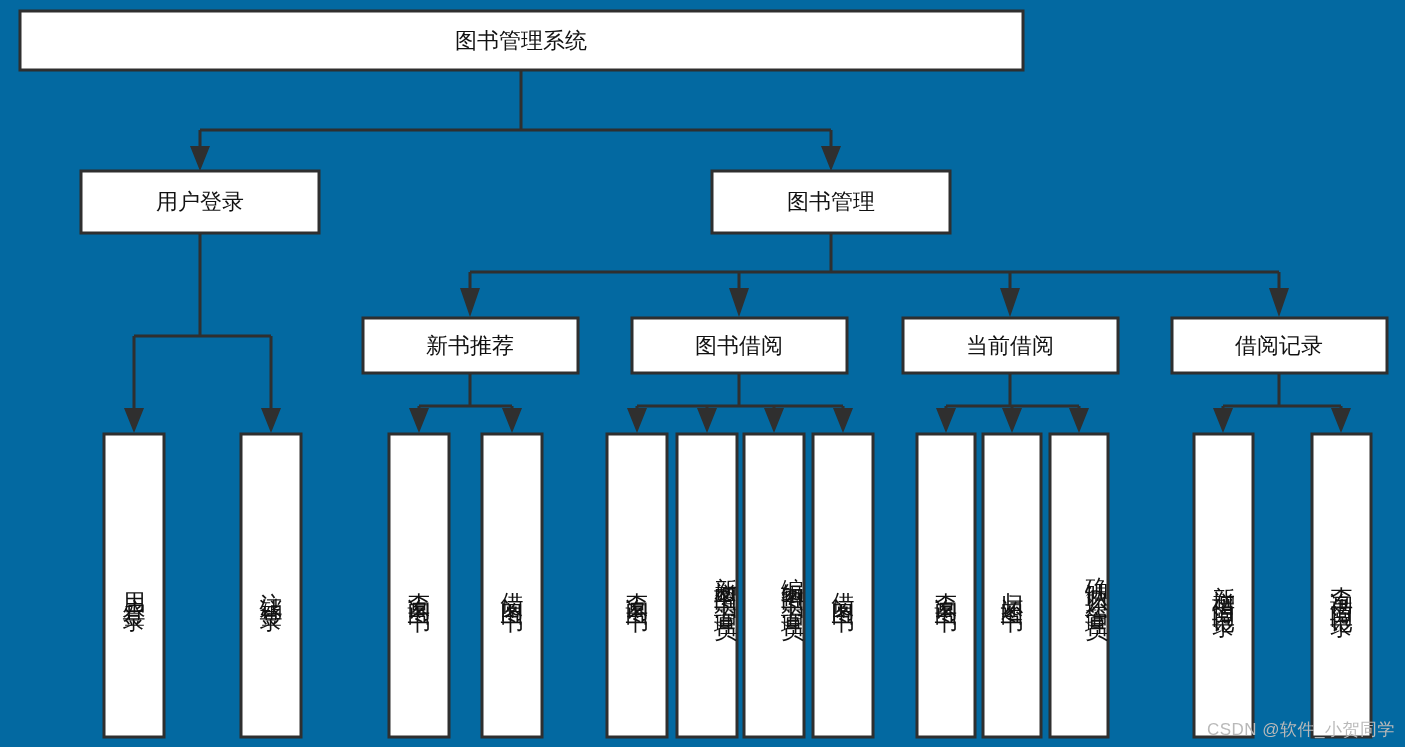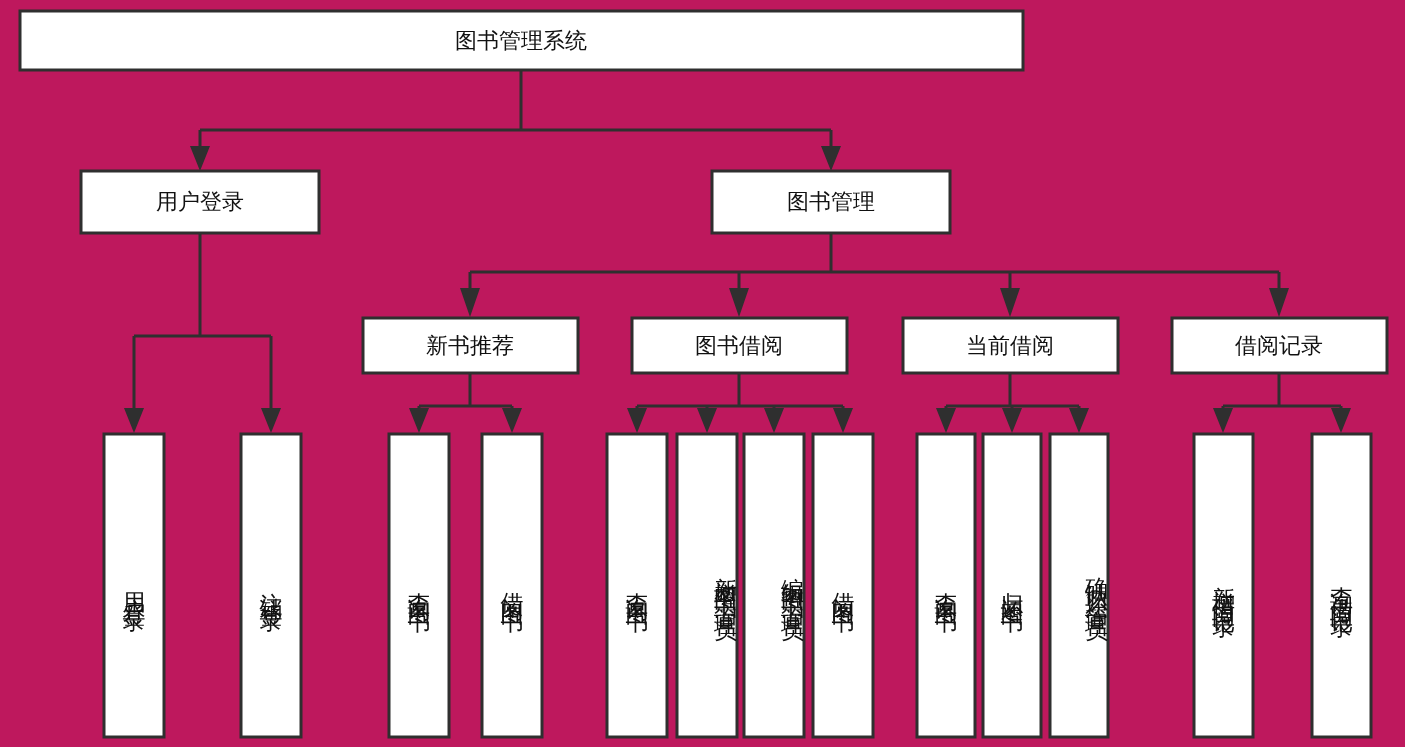--- a/index.html
+++ b/index.html
@@ -10,21 +10,21 @@
   body {
     width: 1405px;
     height: 747px;
     font-family: "Liberation Sans", "DejaVu Sans", sans-serif;
     overflow: hidden;
   }
   #diagram-root {
     position: relative;
     width: 1405px;
     height: 747px;
-    background: #be185d;
+    background: #0369a1;
   }
   svg.diagram {
     position: absolute;
     top: 0;
     left: 0;
     width: 1405px;
     height: 747px;
   }
   .node-box {
     fill: #ffffff;
@@ -188,20 +188,21 @@
     <div class="vlabel top" style="left:677px;top:434px;width:60px;height:303px;">新增图书（管理员）</div>
     <div class="vlabel top" style="left:744px;top:434px;width:60px;height:303px;">编辑图书（管理员）</div>
     <div class="vlabel" style="left:813px;top:434px;width:60px;height:303px;">借阅图书</div>
     <div class="vlabel" style="left:917px;top:434px;width:58px;height:303px;">查询图书</div>
     <div class="vlabel" style="left:983px;top:434px;width:58px;height:303px;">归还图书</div>
     <div class="vlabel top" style="left:1050px;top:434px;width:58px;height:303px;">确认归还（管理员）</div>
     <div class="vlabel" style="left:1194px;top:434px;width:59px;height:303px;">新增借阅记录</div>
     <div class="vlabel" style="left:1312px;top:434px;width:59px;height:303px;">查询借阅记录</div>
   </div>
 
+  <div class="watermark">CSDN @软件_小贺同学</div>
 </div>
 
 <style>
   .vlabel {
     position: absolute;
     display: flex;
     align-items: center;
     justify-content: center;
     writing-mode: vertical-rl;
     text-orientation: upright;

